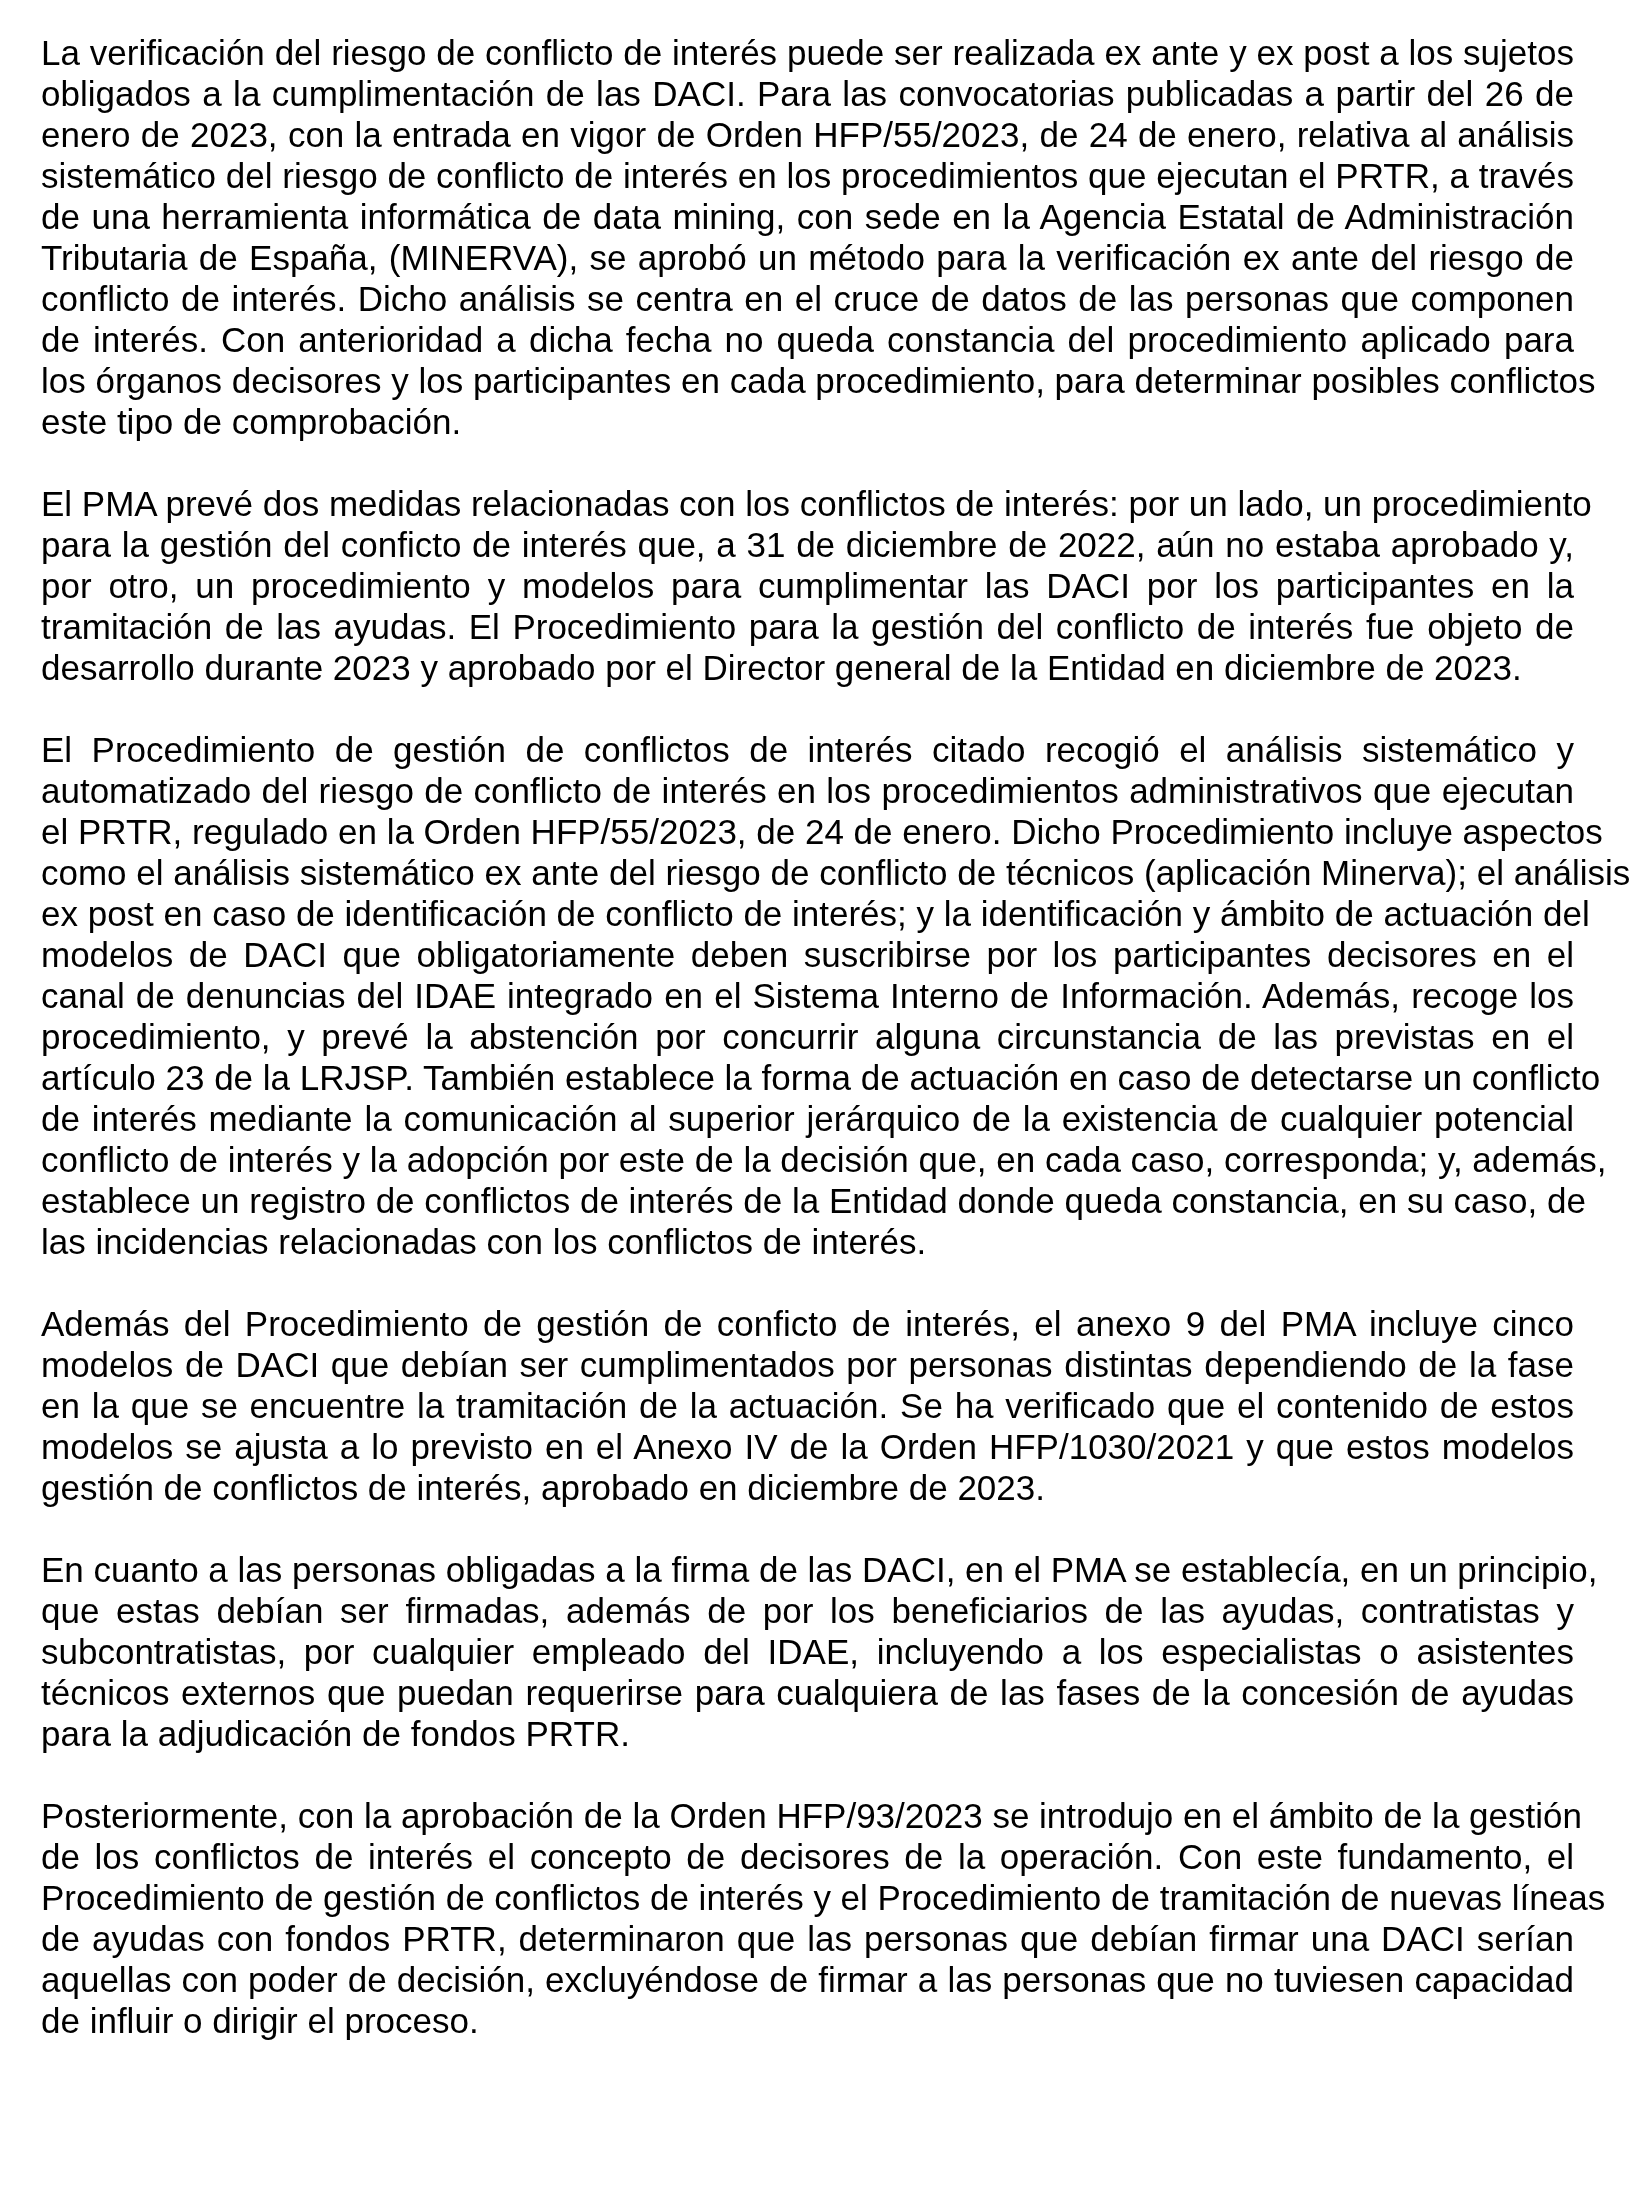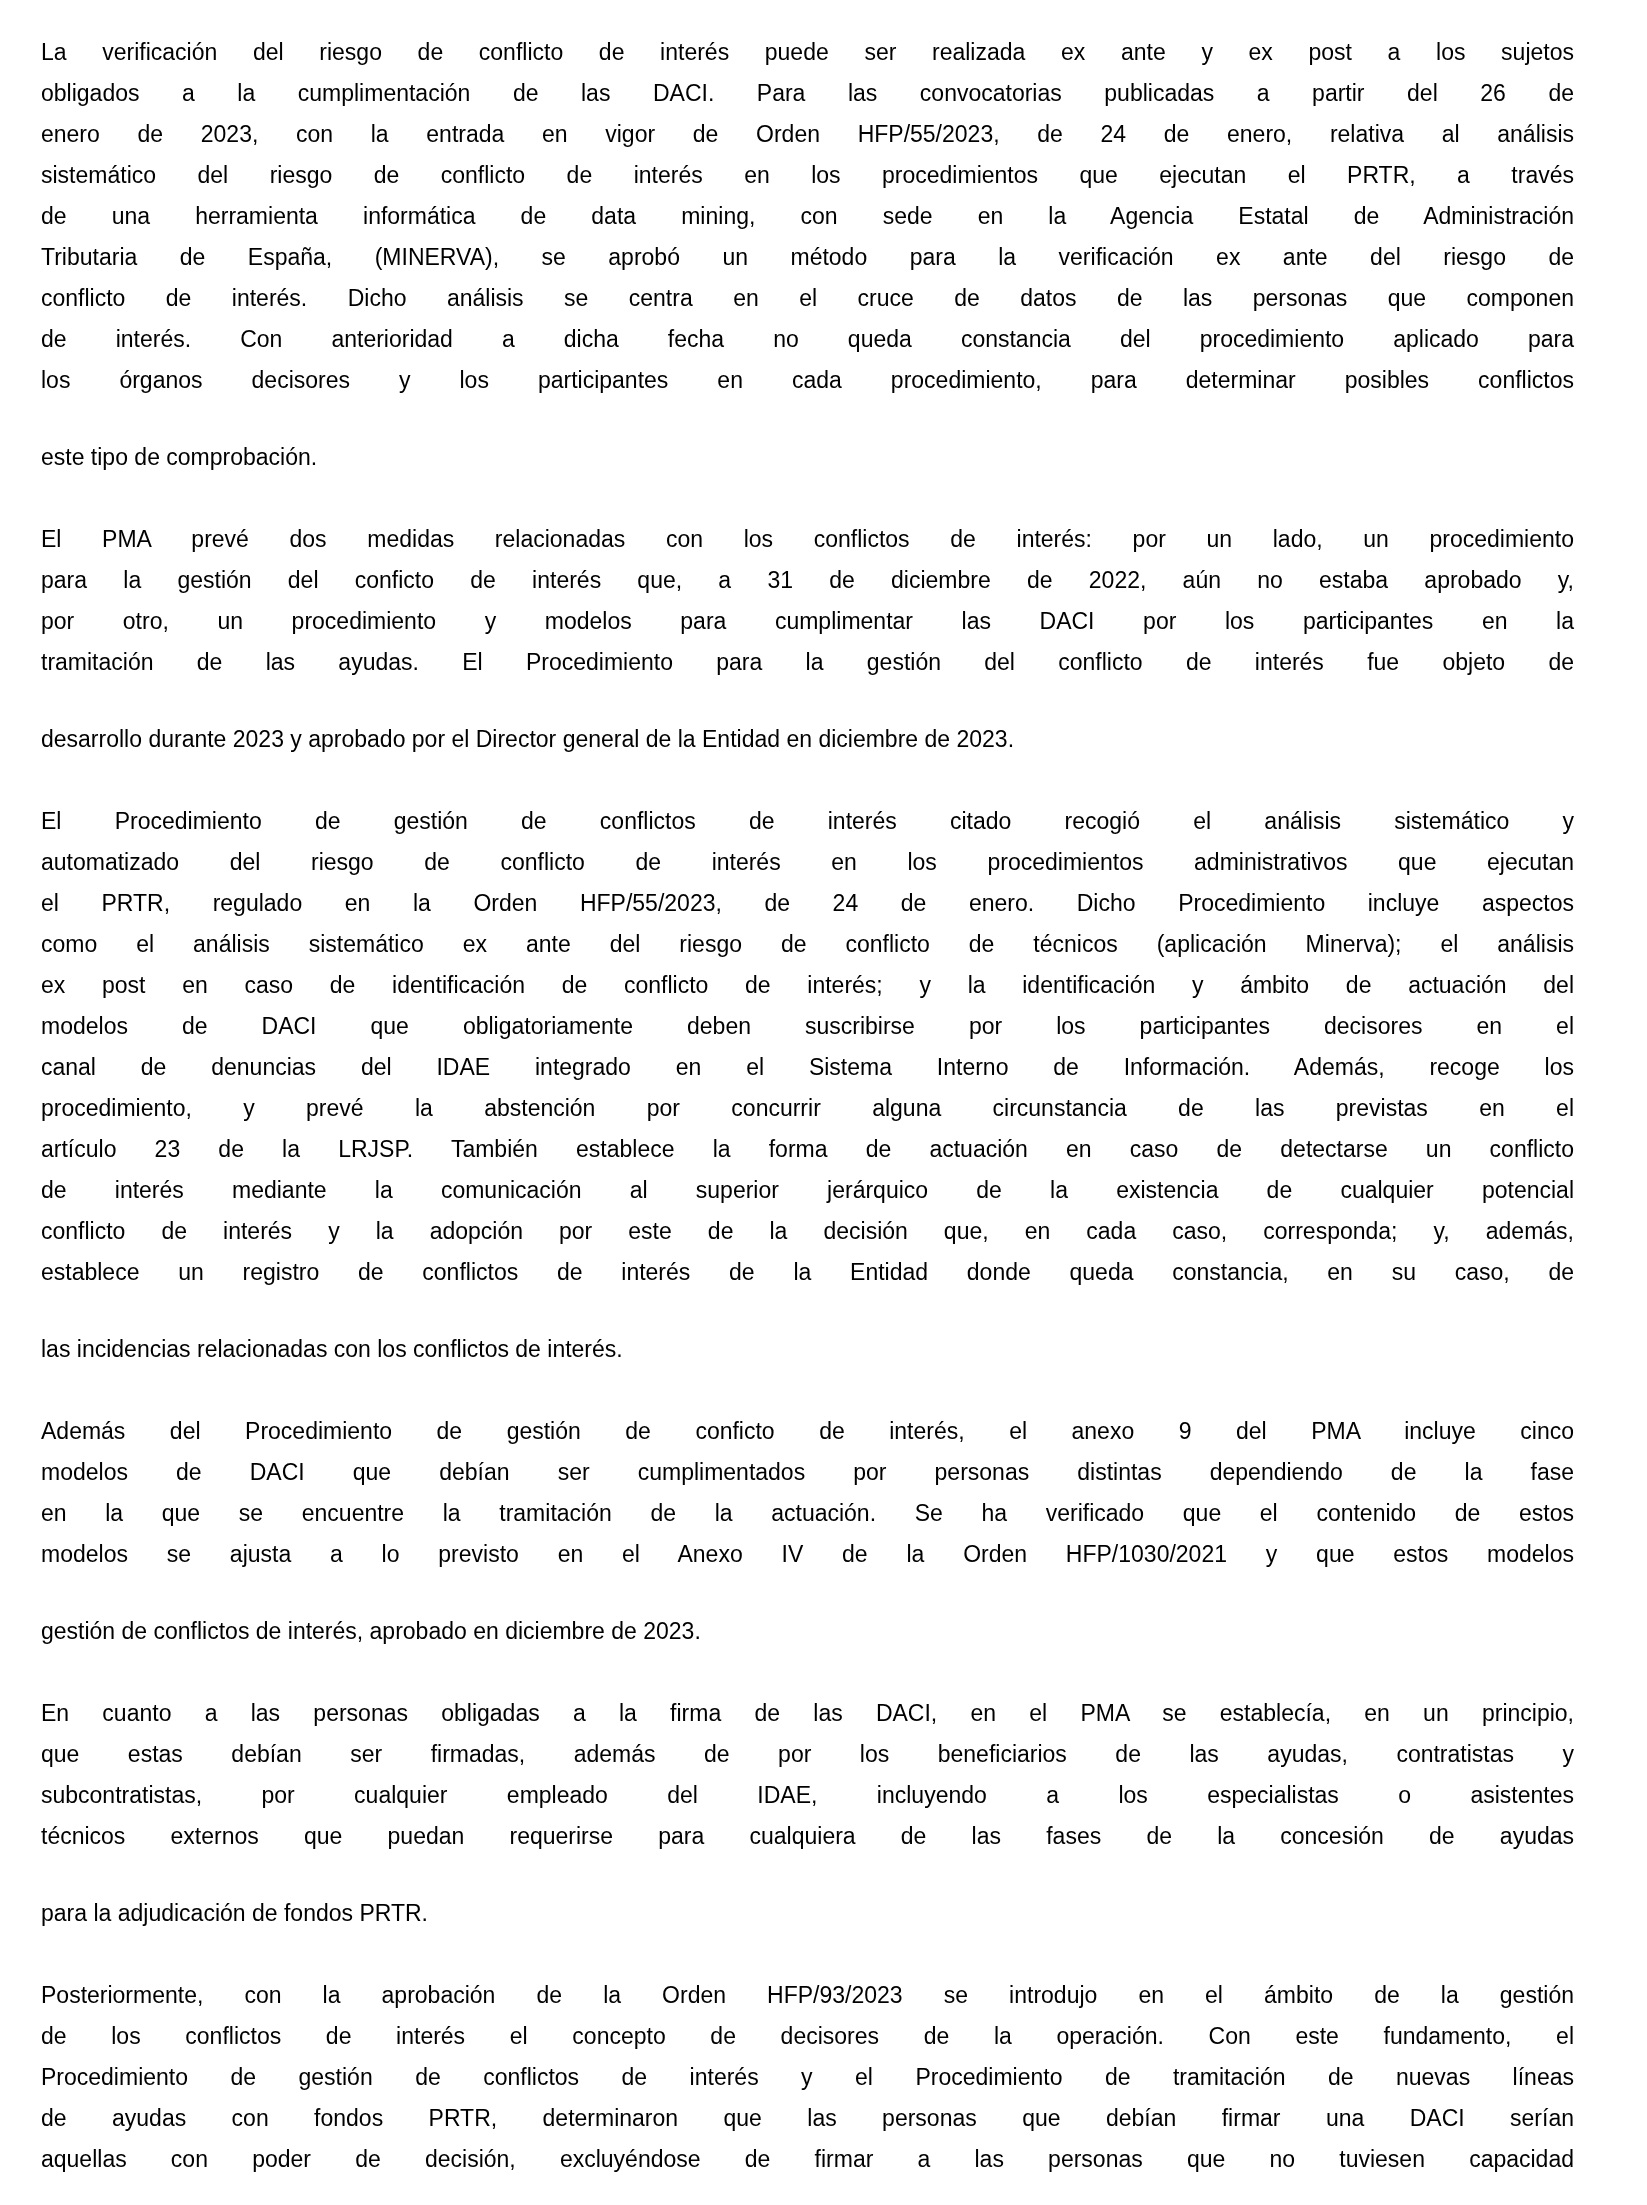--- a/index.html
+++ b/index.html
@@ -16,34 +16,33 @@
       color: #000000;
     }
     .page {
       position: absolute;
       left: 41px;
       top: 32px;
       width: 1533px;
     }
     .para {
       margin: 0 0 41px 0;
-      font-size: 23px;
+      font-size: 35px;
       line-height: 41px;
     }
     .line {
       display: block;
       white-space: nowrap;
       text-align: justify;
       text-align-last: justify;
       height: 41px;
     }
     .line.last {
       text-align: left;
       text-align-last: left;
-      margin-top: 36px;
     }
     .italic {
     }
   </style>
 </head>
 <body>
 
 <div class="page">
 
   <p class="para">

